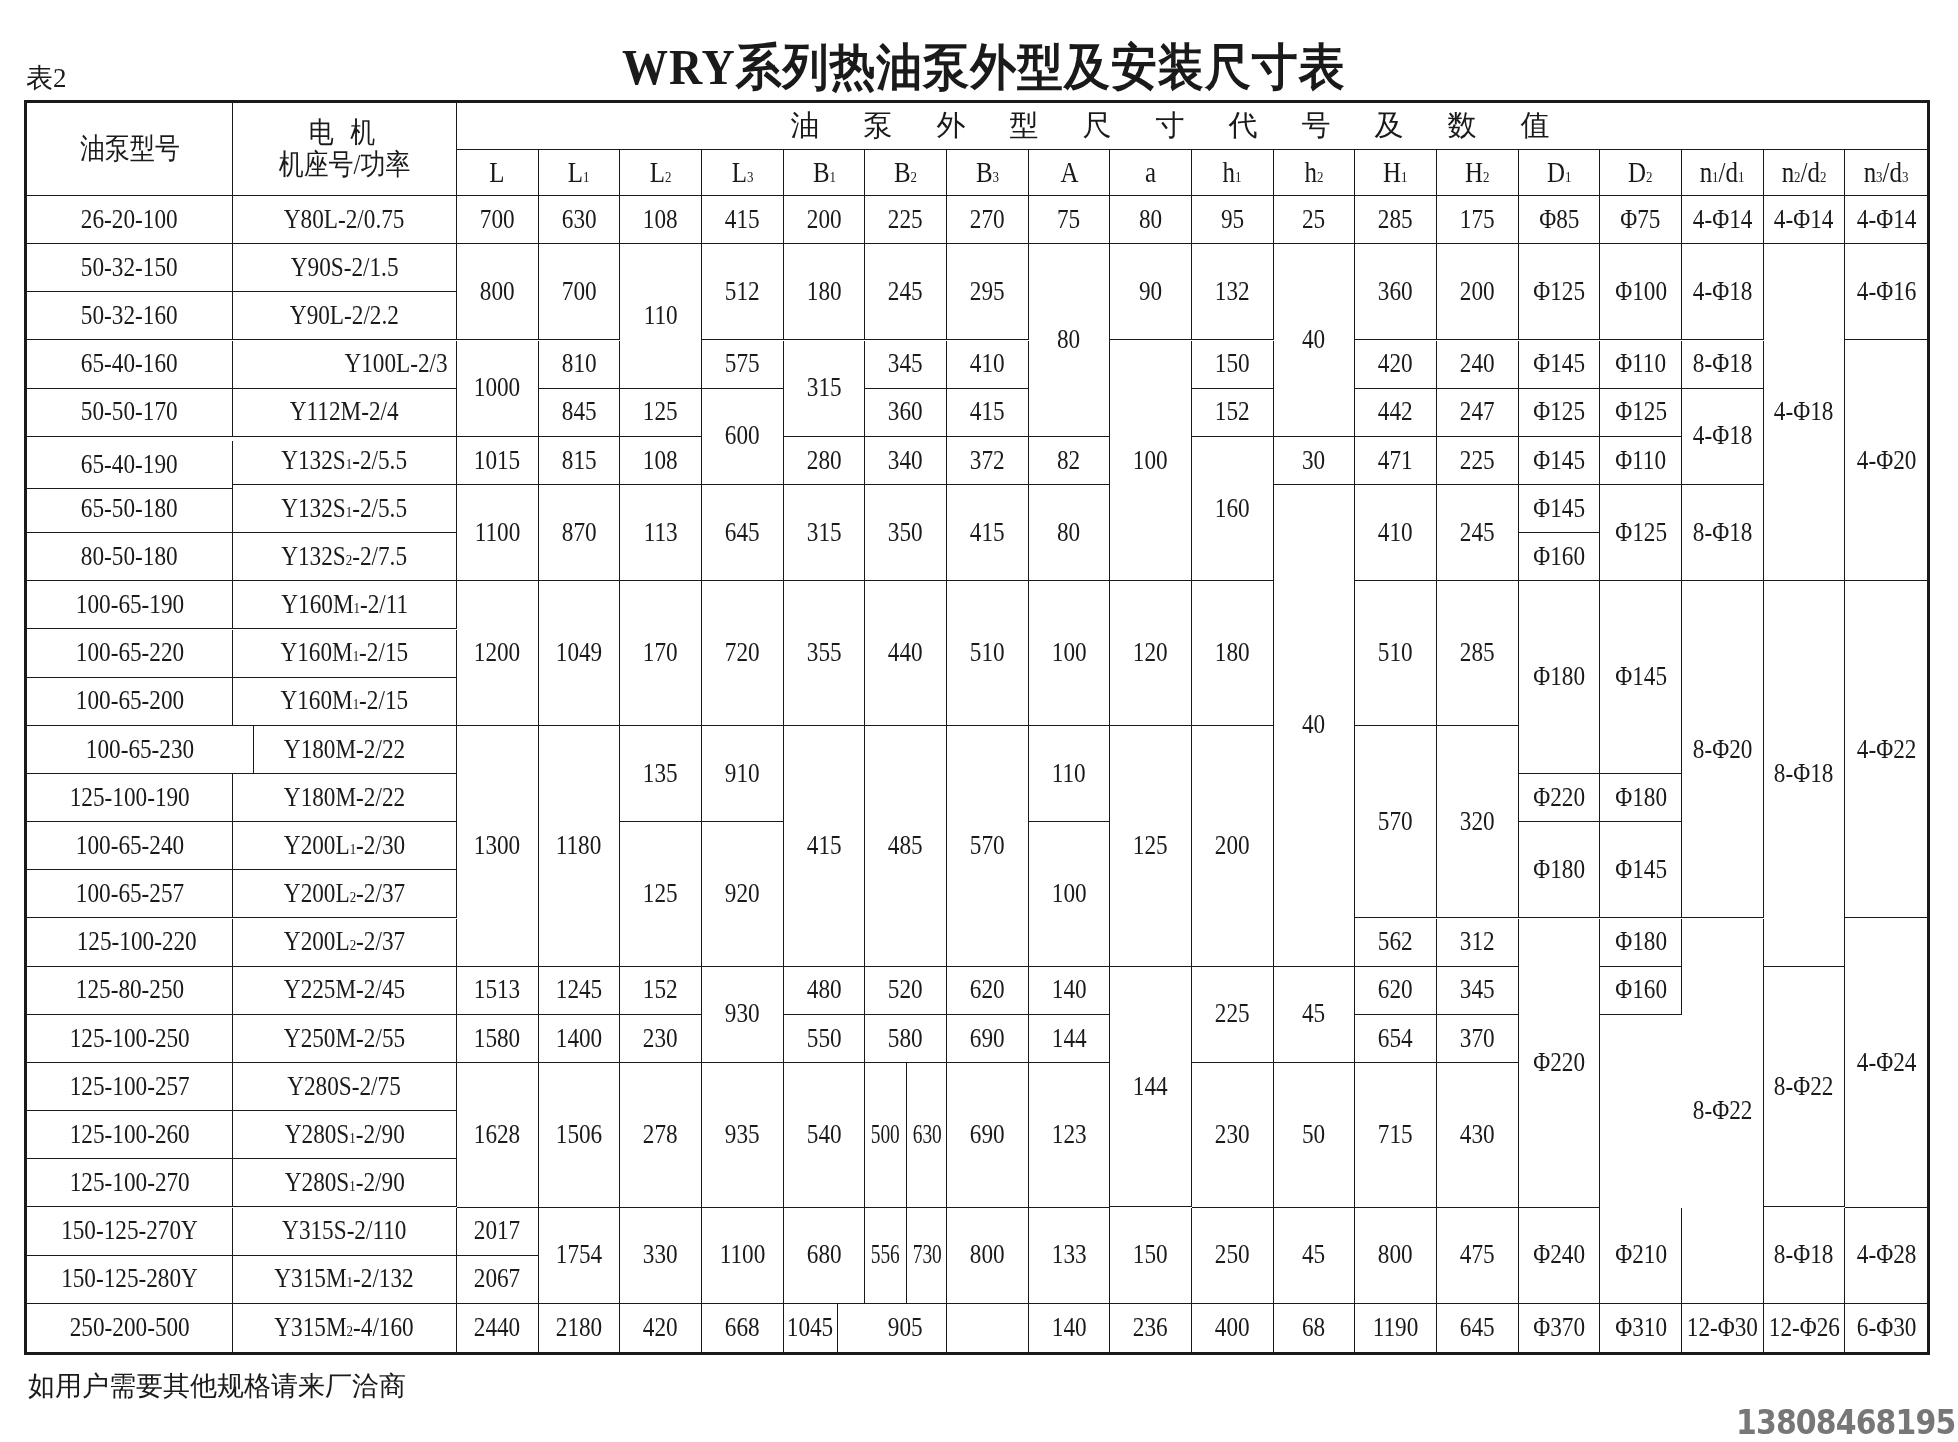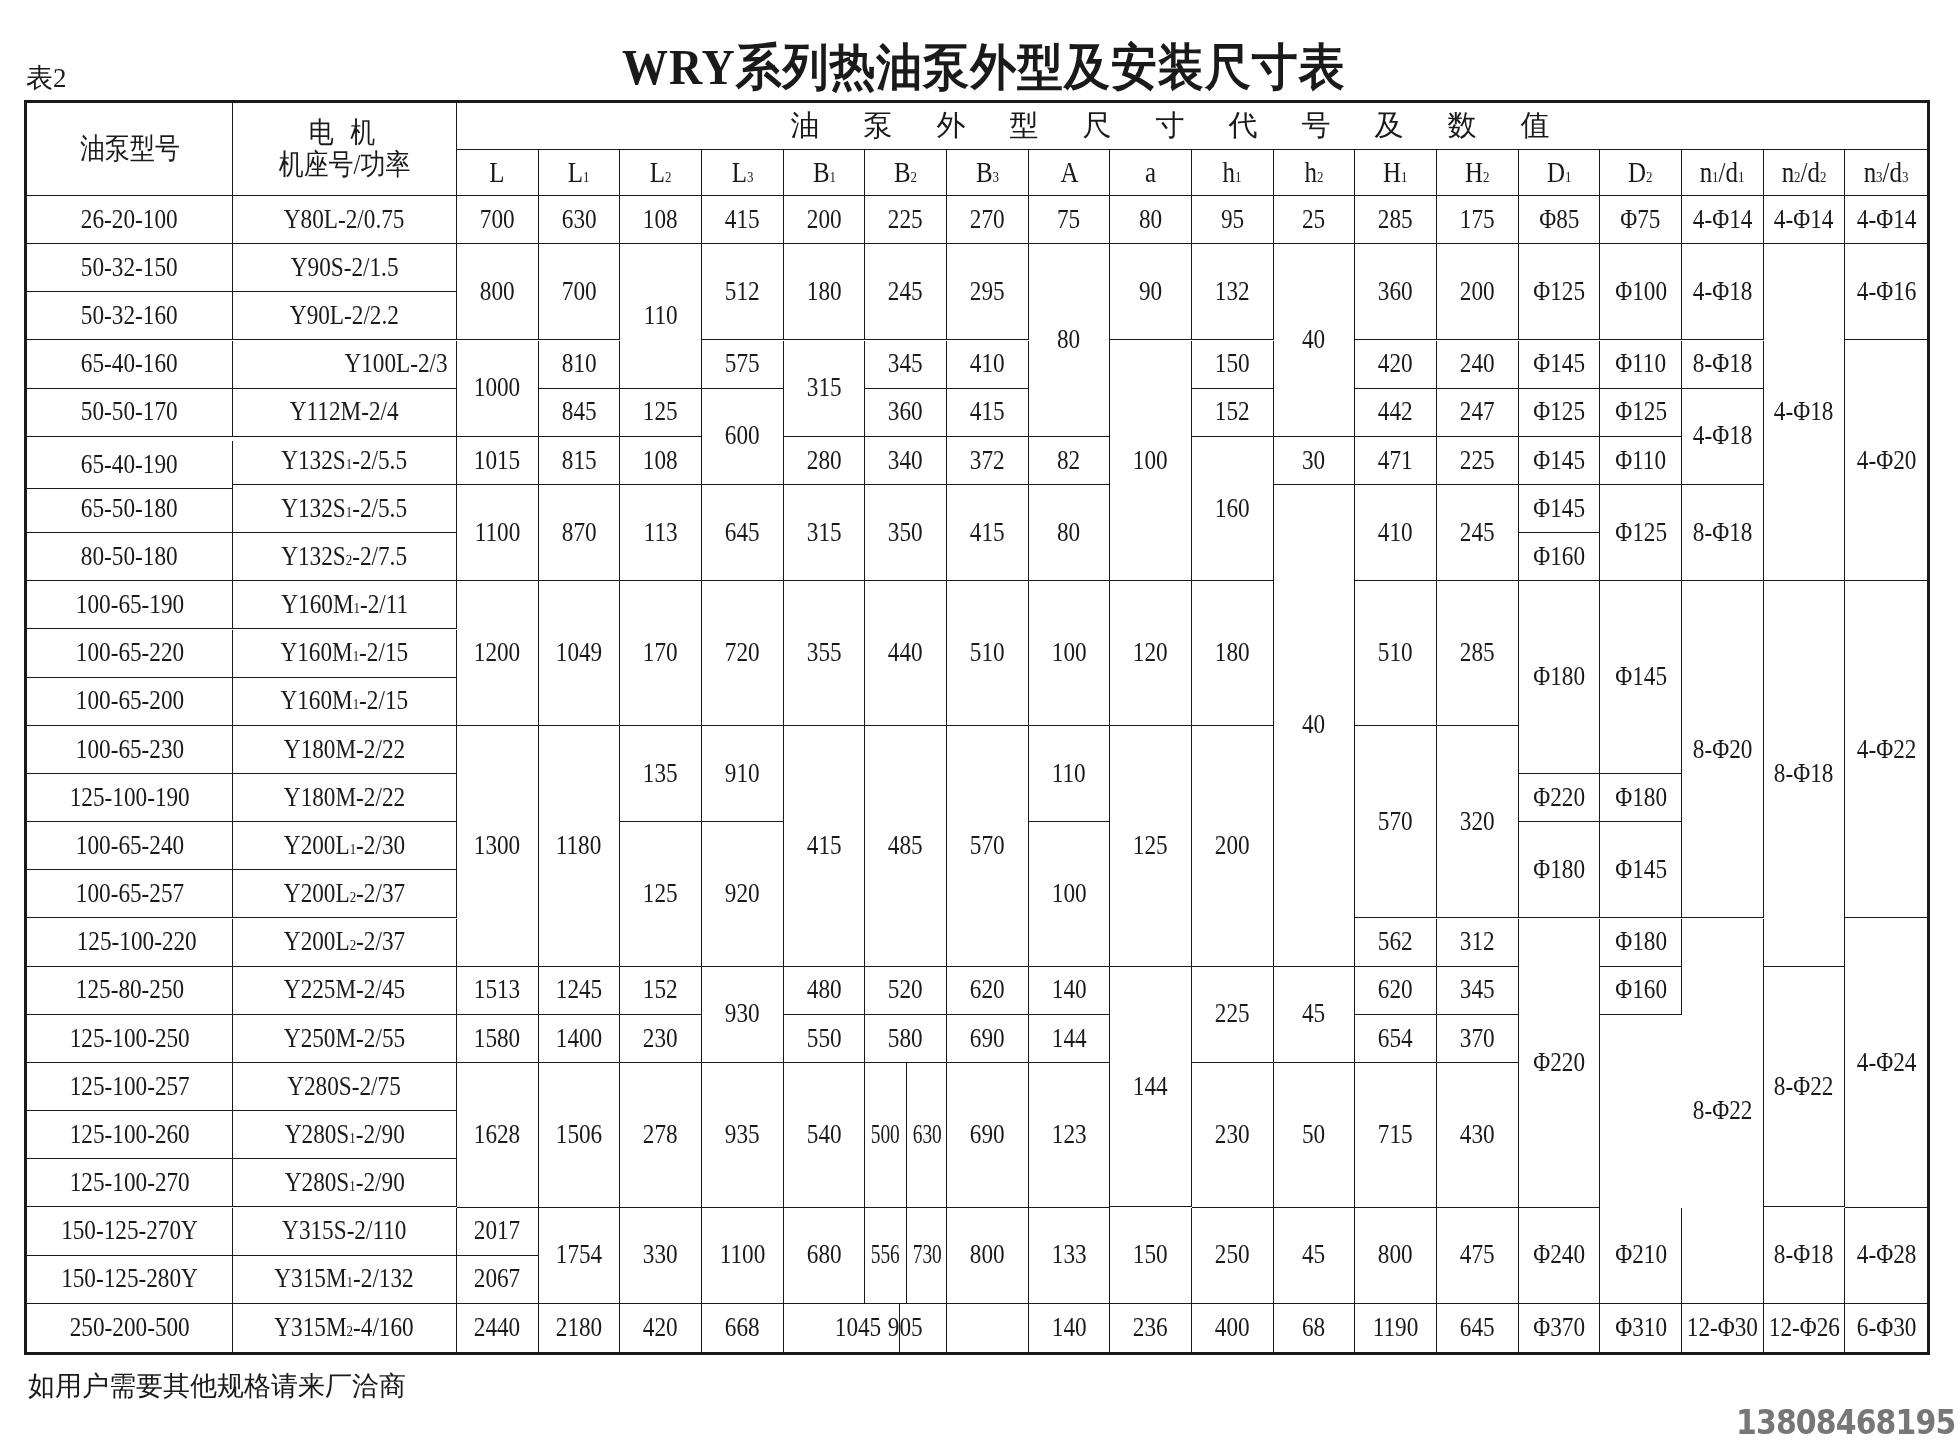--- a/index.html
+++ b/index.html
@@ -153,21 +153,21 @@
     </div>
     <div class="cell" style="left: 206px; top: 526.5px; width: 224px; height: 48.1667px;">
       <span class="txt">Y160M<span class="sub">1</span>-2/15</span>
     </div>
     <div class="cell" style="left: 0px; top: 574.667px; width: 206px; height: 48.1667px;">
       <span class="txt">100-65-200</span>
     </div>
     <div class="cell" style="left: 206px; top: 574.667px; width: 224px; height: 48.1667px;">
       <span class="txt">Y160M<span class="sub">1</span>-2/15</span>
     </div>
-    <div class="cell" style="left: 0px; top: 622.833px; width: 206px; height: 48.1667px;">
+    <div class="cell" style="left: 0px; top: 622.833px; width: 227px; height: 48.1667px;">
       <span class="txt">100-65-230</span>
     </div>
     <div class="cell" style="left: 206px; top: 622.833px; width: 224px; height: 48.1667px;">
       <span class="txt">Y180M-2/22</span>
     </div>
     <div class="cell" style="left: 0px; top: 671px; width: 206px; height: 48.1667px;">
       <span class="txt">125-100-190</span>
     </div>
     <div class="cell" style="left: 206px; top: 671px; width: 224px; height: 48.1667px;">
       <span class="txt">Y180M-2/22</span>
@@ -417,21 +417,21 @@
     </div>
     <div class="cell" style="left: 756.667px; top: 911.833px; width: 81.6667px; height: 48.1667px;">
       <span class="txt">550</span>
     </div>
     <div class="cell" style="left: 756.667px; top: 960px; width: 81.6667px; height: 144.5px;">
       <span class="txt">540</span>
     </div>
     <div class="cell" style="left: 756.667px; top: 1104.5px; width: 81.6667px; height: 96.3333px;">
       <span class="txt">680</span>
     </div>
-    <div class="cell" style="left: 791px; top: 1200.83px; width: 81.6667px; height: 48.1667px; border-bottom: none;">
+    <div class="cell" style="left: 729px; top: 1200.83px; width: 81.6667px; height: 48.1667px; border-bottom: none; justify-content: flex-end;">
       <span class="txt">1045</span>
     </div>
     <div class="cell" style="left: 838.333px; top: 93px; width: 81.6667px; height: 48.1667px;">
       <span class="txt">225</span>
     </div>
     <div class="cell" style="left: 838.333px; top: 141.167px; width: 81.6667px; height: 96.3333px;">
       <span class="txt">245</span>
     </div>
     <div class="cell" style="left: 838.333px; top: 237.5px; width: 81.6667px; height: 48.1667px;">
       <span class="txt">345</span>

